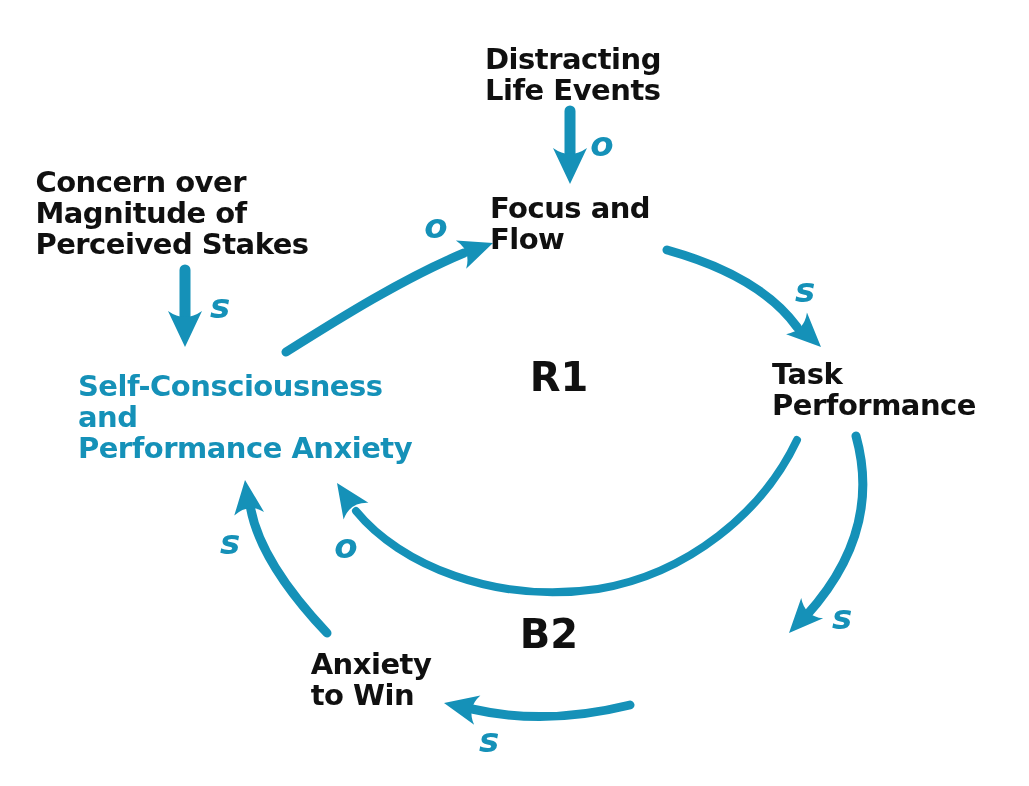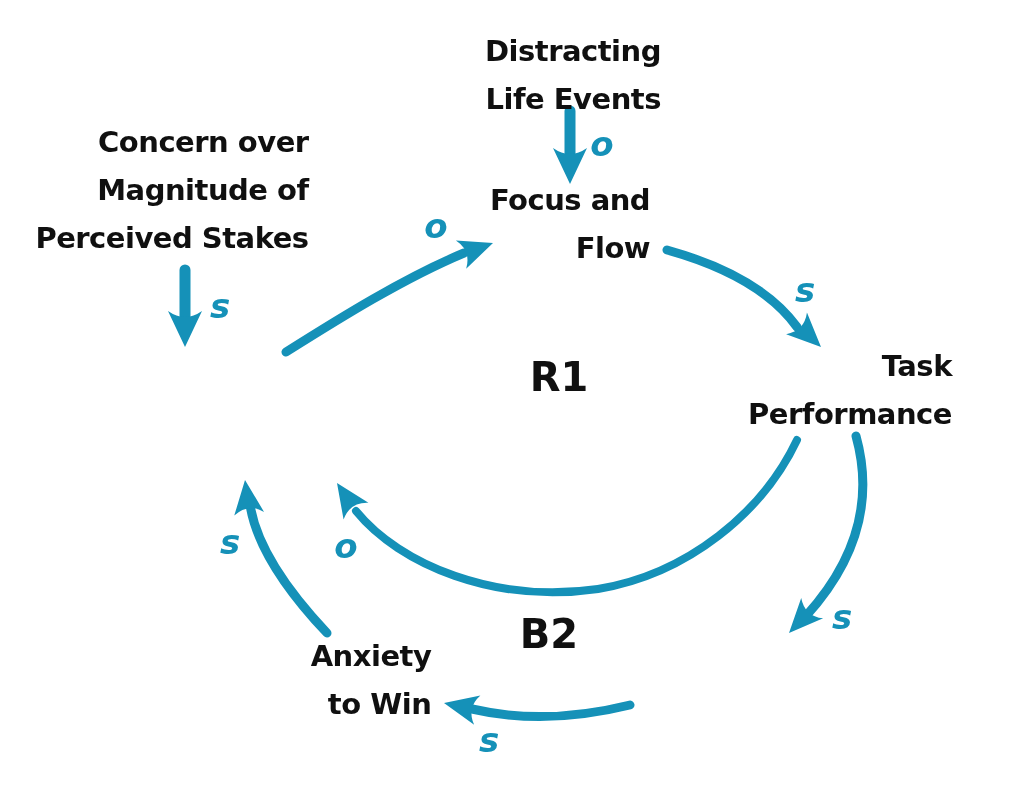--- a/index.html
+++ b/index.html
@@ -12,25 +12,25 @@
     position:relative;
     width:1029px;height:786px;
     background:var(--bg);
     font-family:"DejaVu Sans", sans-serif;
     overflow:hidden;
   }
   .canvas svg{position:absolute;left:0;top:0;}
   .node{
     position:absolute;
     transform:translate(-50%,-50%);
-    text-align:right;
+    text-align:left;
     white-space:pre-line;
     font-size:29px;
     font-weight:bold;
-    line-height:48px;
+    line-height:31px;
     letter-spacing:-0.5px;
     color:var(--ink);
   }
   .node.accent{color:var(--accent);}
   .shaft{fill:none;stroke:var(--accent);stroke-linecap:round;}
   .head{fill:var(--accent);stroke:none;}
   .pol{
     fill:var(--accent);
     font-family:"DejaVu Sans", sans-serif;
     font-style:italic;
@@ -99,25 +99,28 @@
     <text class="pol" x="805" y="302">s</text>
     <text class="pol" x="842" y="629">s</text>
     <text class="pol" x="489" y="752">s</text>
     <text class="pol" x="230" y="554">s</text>
     <text class="pol" x="346" y="558">o</text>
 
     <text class="loop-label" x="559" y="391">R1</text>
     <text class="loop-label" x="549" y="648">B2</text>
   </svg>
 
-  <div class="node" style="left:172px;top:190px;">Concern over
+  <div class="node" style="left:172px;top:213px;">Concern over
 Magnitude of
 Perceived Stakes</div>
   <div class="node" style="left:573px;top:75px;">Distracting
 Life Events</div>
   <div class="node" style="left:570px;top:224px;">Focus and
 Flow</div>
-  <div class="node" style="left:850px;top:390px;">Task
+  <div class="node" style="left:874px;top:390px;">Task
 Performance</div>
   <div class="node" style="left:371px;top:680px;">Anxiety
 to Win</div>
+  <div class="node accent" style="left:245px;top:417px;">Self-Consciousness
+and
+Performance Anxiety</div>
 
 </div>
 
 </body></html>

